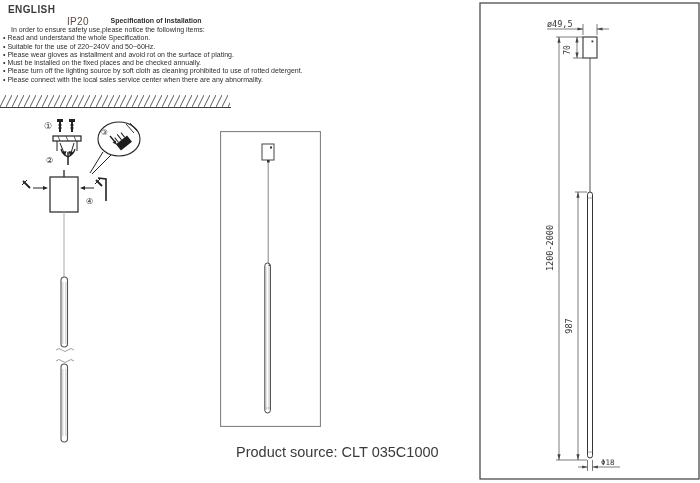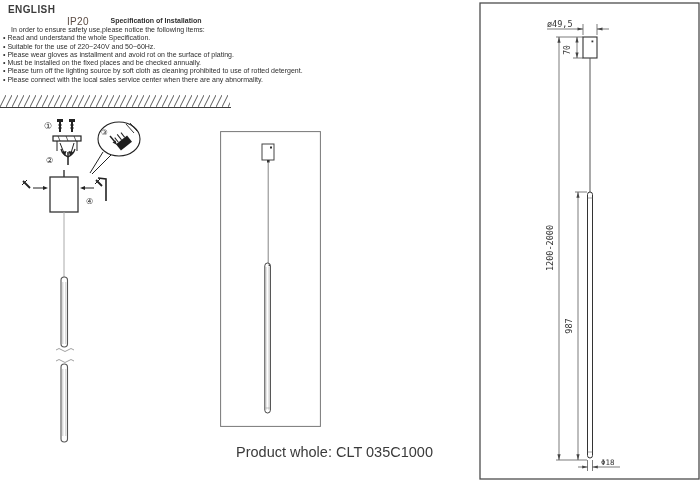--- a/index.html
+++ b/index.html
@@ -140,21 +140,21 @@
     <rect x="50" y="15.5" width="2" height="2" fill="#333"></rect>
     <rect x="47" y="29" width="2.6" height="2.6" fill="#333"></rect>
     <line x1="48.2" y1="31.5" x2="48.2" y2="132" stroke="#777" stroke-width="0.9"></line>
     <rect x="44.8" y="132" width="5.6" height="150" rx="2.8" fill="#fff" stroke="#444" stroke-width="1"></rect>
     <rect x="48.6" y="133.5" width="1.6" height="1.6" fill="#444"></rect>
     <line x1="46" y1="136" x2="46" y2="279" stroke="#999" stroke-width="0.5"></line>
     <line x1="49" y1="136" x2="49" y2="279" stroke="#999" stroke-width="0.5"></line>
     <line x1="45.4" y1="277" x2="49.8" y2="277" stroke="#999" stroke-width="0.6"></line>
   </svg>
 
-  <div class="product-coding">Product whole: CLT 035C1000</div>
+  <div class="product-coding">Product source: CLT 035C1000</div>
 
   <svg class="diagram d-right" width="221" height="478">
     <rect x="1" y="1" width="219" height="476" fill="none" stroke="#4d4d4d" stroke-width="1.3"></rect>
 
     <rect x="104" y="35" width="14" height="21" fill="#fff" stroke="#333" stroke-width="1.1"></rect>
     <rect x="112.5" y="38.5" width="1.8" height="1.8" fill="#333"></rect>
     <line x1="111" y1="56" x2="111" y2="190" stroke="#555" stroke-width="1"></line>
     <rect x="108.5" y="190" width="5" height="266" rx="2.5" fill="#fff" stroke="#333" stroke-width="1"></rect>
     <line x1="108.5" y1="196" x2="113.5" y2="196" stroke="#666" stroke-width="0.6"></line>
     <line x1="108.5" y1="450" x2="113.5" y2="450" stroke="#666" stroke-width="0.6"></line>

